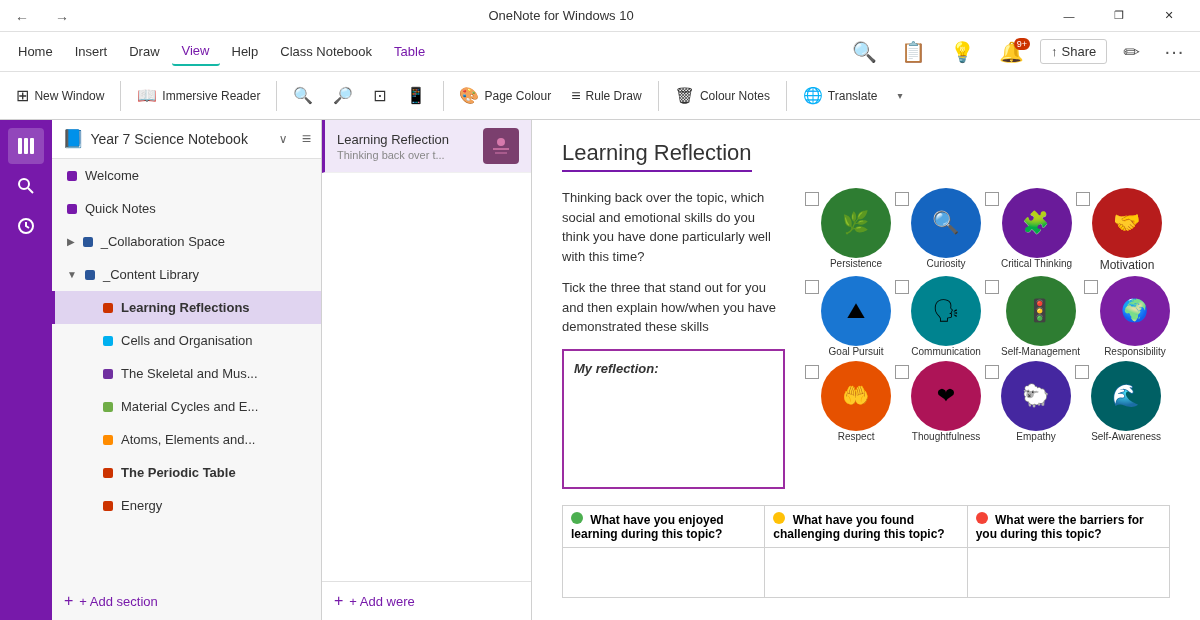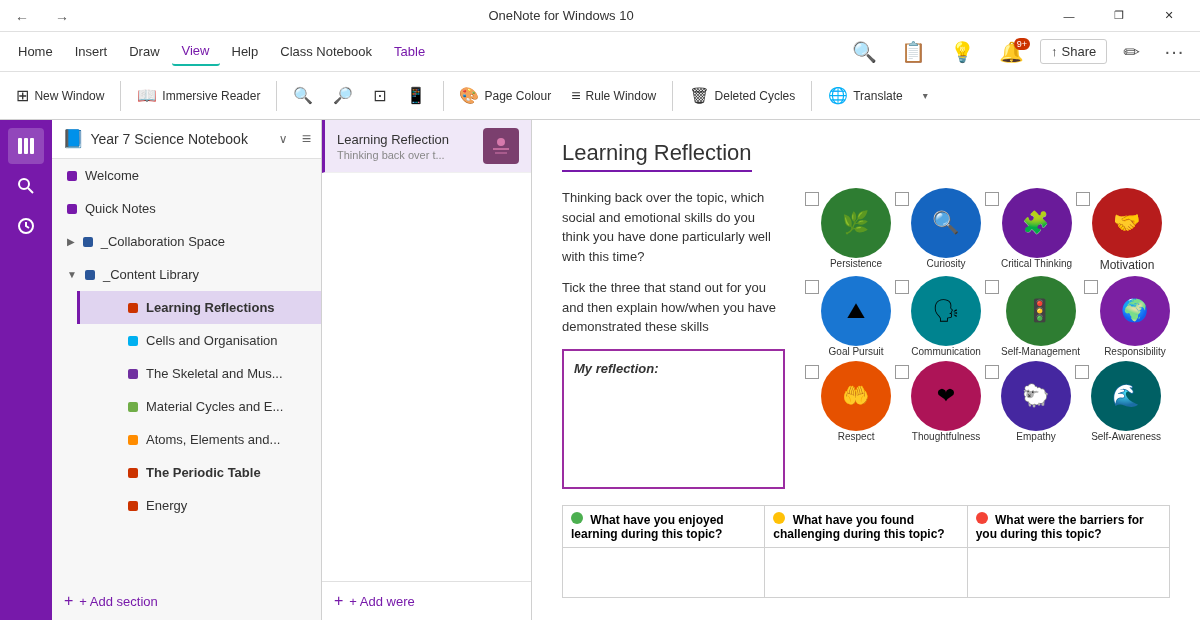--- a/index.html
+++ b/index.html
@@ -108,21 +108,21 @@
     .sections-list { flex: 1; overflow-y: auto; padding-bottom: 8px; }
     .section-item {
       display: flex; align-items: center; gap: 8px;
       padding: 9px 12px; cursor: pointer;
       font-size: 13px; color: #333;
       border-left: 3px solid transparent;
     }
     .section-item.active { background: #e0d4f0; border-left: 3px solid #7719aa; font-weight: 600; }
     .section-dot { width: 10px; height: 10px; border-radius: 2px; flex-shrink: 0; }
     .section-chevron { font-size: 10px; color: #666; cursor: pointer; }
-    .section-indent { margin-left: 25px; padding-left: 48px; }
+    .section-indent { margin-left: 0; padding-left: 48px; }
     .add-section-btn {
       display: flex; align-items: center; gap: 6px;
       padding: 10px 12px; cursor: pointer; color: #7719aa;
       font-size: 13px; border: none; background: none;
     }
 
     
     .pages-panel {
       width: 210px;
       background: #fff;
@@ -263,26 +263,26 @@
   <button class="toolbar-btn">
     <span class="toolbar-icon">📱</span>
   </button>
   <div class="toolbar-separator"></div>
   <button class="toolbar-btn">
     <span class="toolbar-icon">🎨</span>
     <span>Page Colour</span>
   </button>
   <button class="toolbar-btn">
     <span class="toolbar-icon">≡</span>
-    <span>Rule Window</span>
+    <span>Rule Draw</span>
   </button>
   <div class="toolbar-separator"></div>
   <button class="toolbar-btn">
     <span class="toolbar-icon">🗑</span>
-    <span>Deleted Cycles</span>
+    <span>Colour Notes</span>
   </button>
   <div class="toolbar-separator"></div>
   <button class="toolbar-btn">
     <span class="toolbar-icon">🌐</span>
     <span>Translate</span>
   </button>
   <button class="toolbar-btn">
     <span class="toolbar-chevron">▾</span>
   </button>
 </div>

